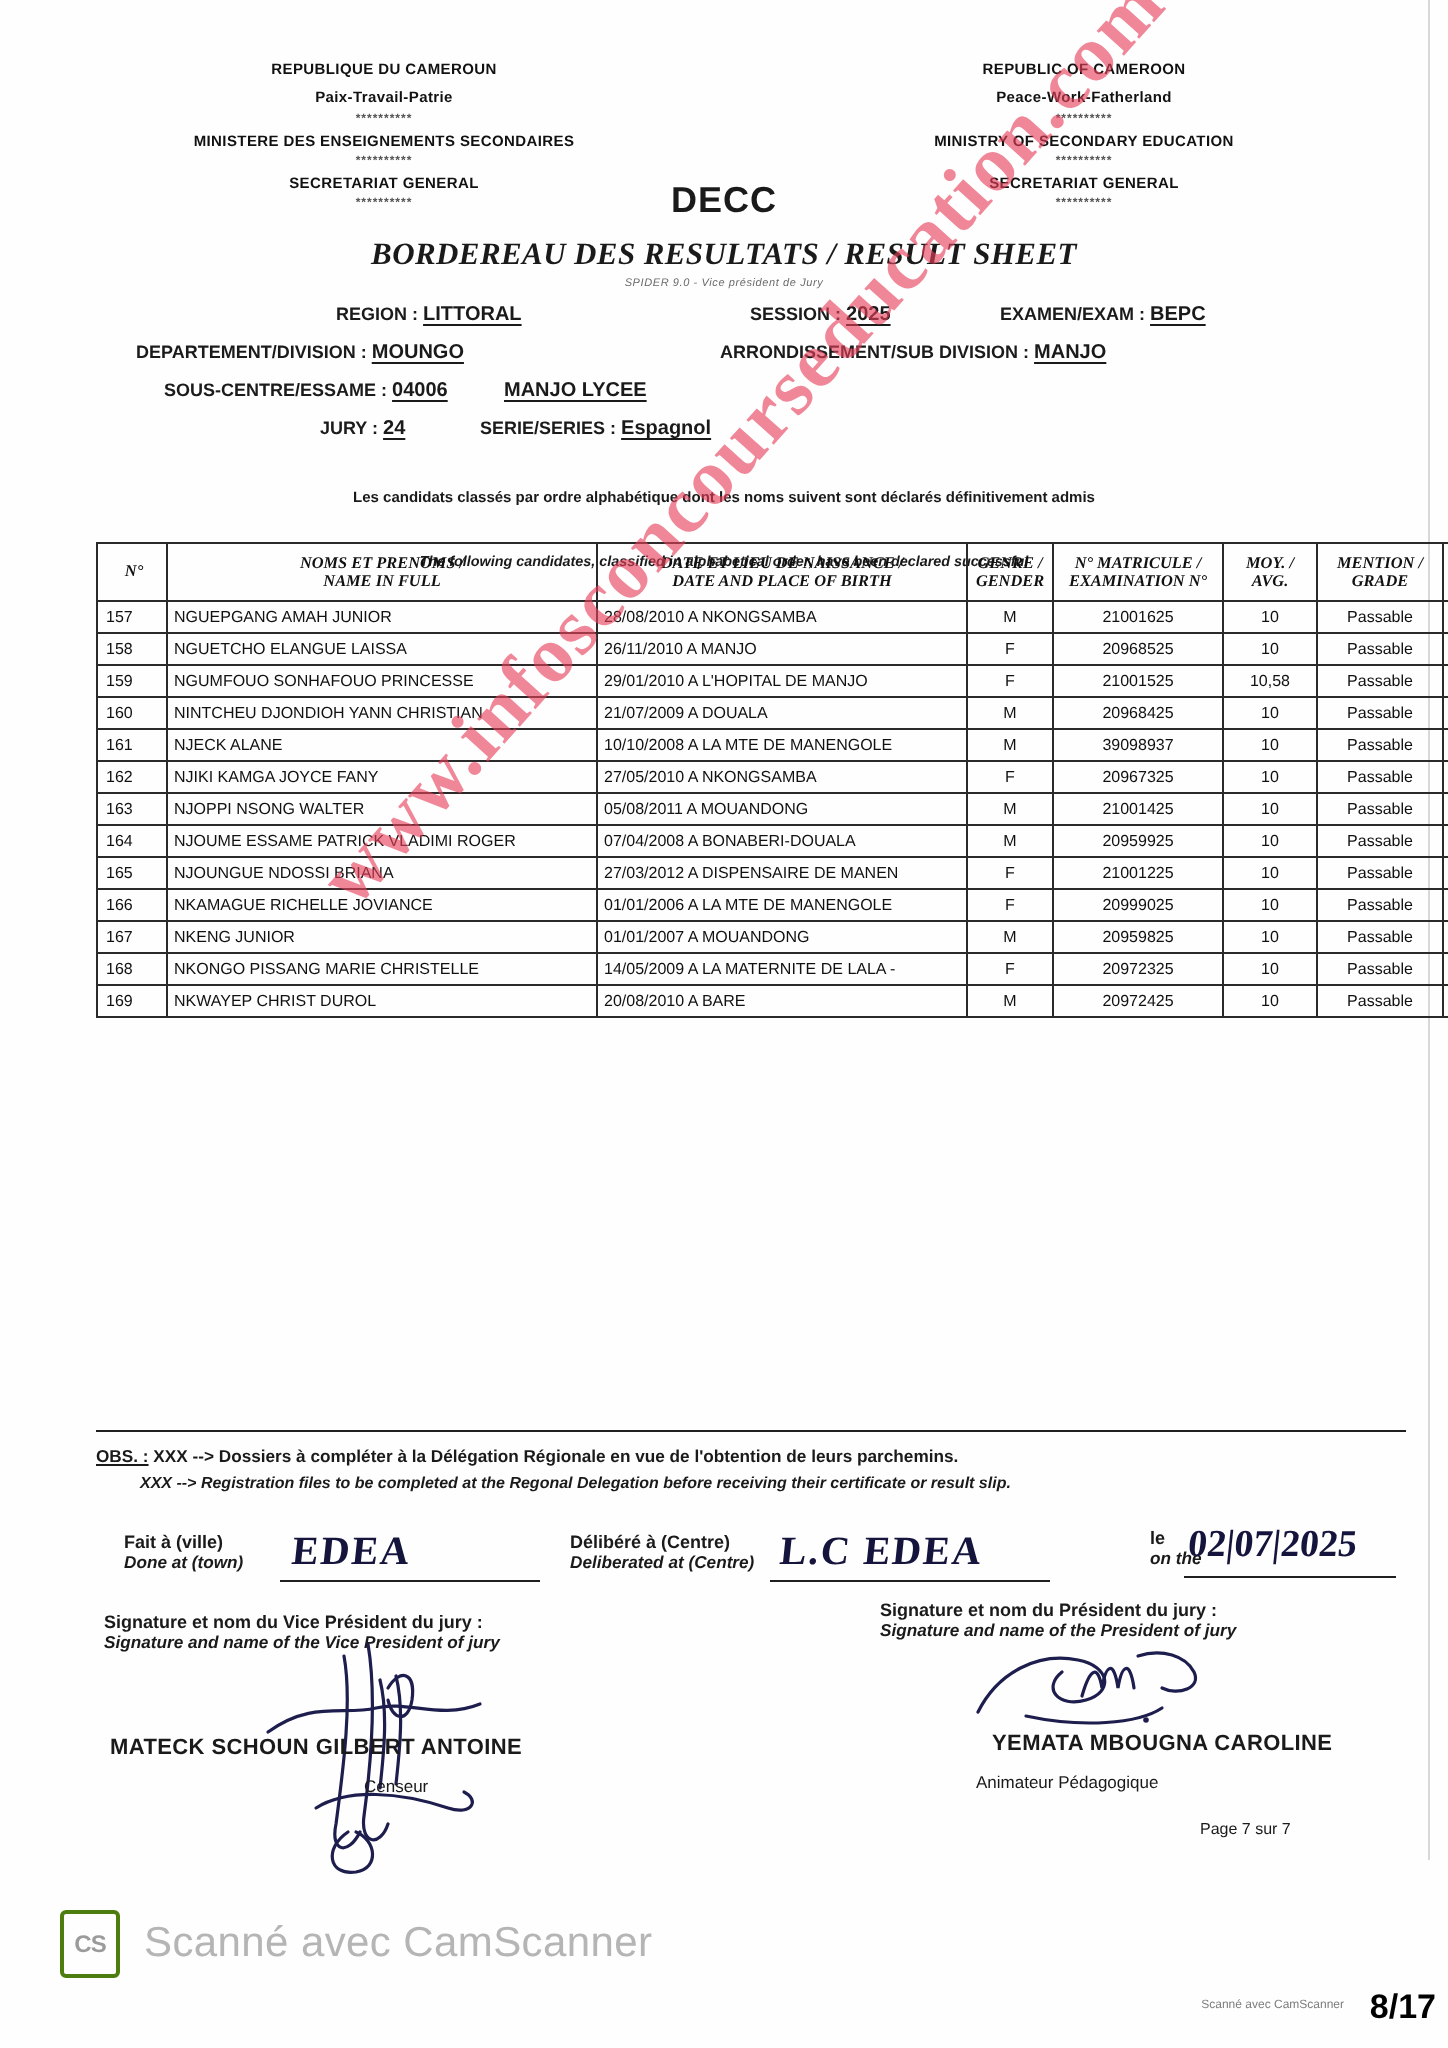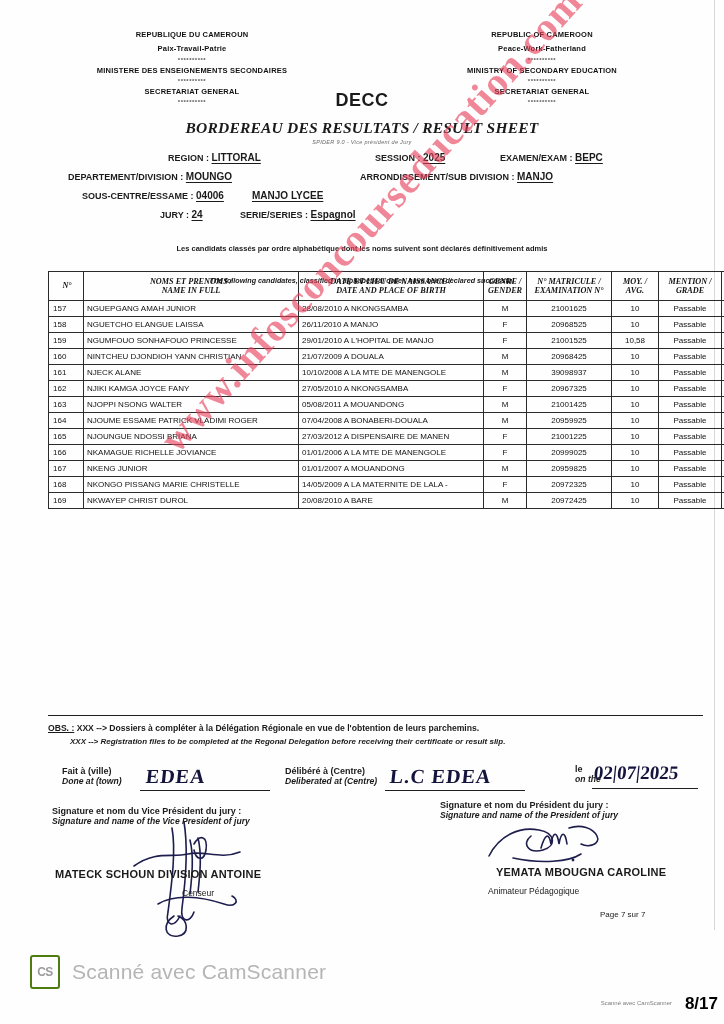--- a/index.html
+++ b/index.html
@@ -588,21 +588,21 @@
     <svg class="scribble" style="left:485px; top:60px;" width="130" height="52" viewBox="0 0 130 52">
       <g fill="none" stroke="#1d1d4e" stroke-width="1.6" stroke-linecap="round">
         <path d="M4 38 C14 18, 34 8, 54 12 C70 15, 72 28, 58 32 C44 36, 36 26, 46 18"></path>
         <path d="M56 30 C60 16, 64 14, 66 26 C68 14, 72 12, 74 26 C76 14, 80 12, 82 26"></path>
         <path d="M84 10 C96 6, 108 10, 112 18 C116 26, 104 30, 96 26"></path>
         <path d="M28 40 C56 46, 84 44, 96 36"></path>
         <circle cx="88" cy="42" r="1.4" fill="#1d1d4e" stroke="none"></circle>
       </g>
     </svg>
 
-    <div class="sig-name" style="left:55px; top:110px;">MATECK SCHOUN DIVISION ANTOINE</div>
+    <div class="sig-name" style="left:55px; top:110px;">MATECK SCHOUN GILBERT ANTOINE</div>
     <div class="sig-role" style="left:182px; top:130px;">Censeur</div>
 
     <div class="sig-name" style="left:452px; top:108px;margin-left:44px;">YEMATA MBOUGNA CAROLINE</div>
     <div class="sig-role" style="left:488px; top:128px;">Animateur Pédagogique</div>
 
     <div class="page-no" style="left:600px; top:152px;">Page 7 sur 7</div>
   </div>
 
   <div class="cs-bar">
     <div class="cs-logo">CS</div>

